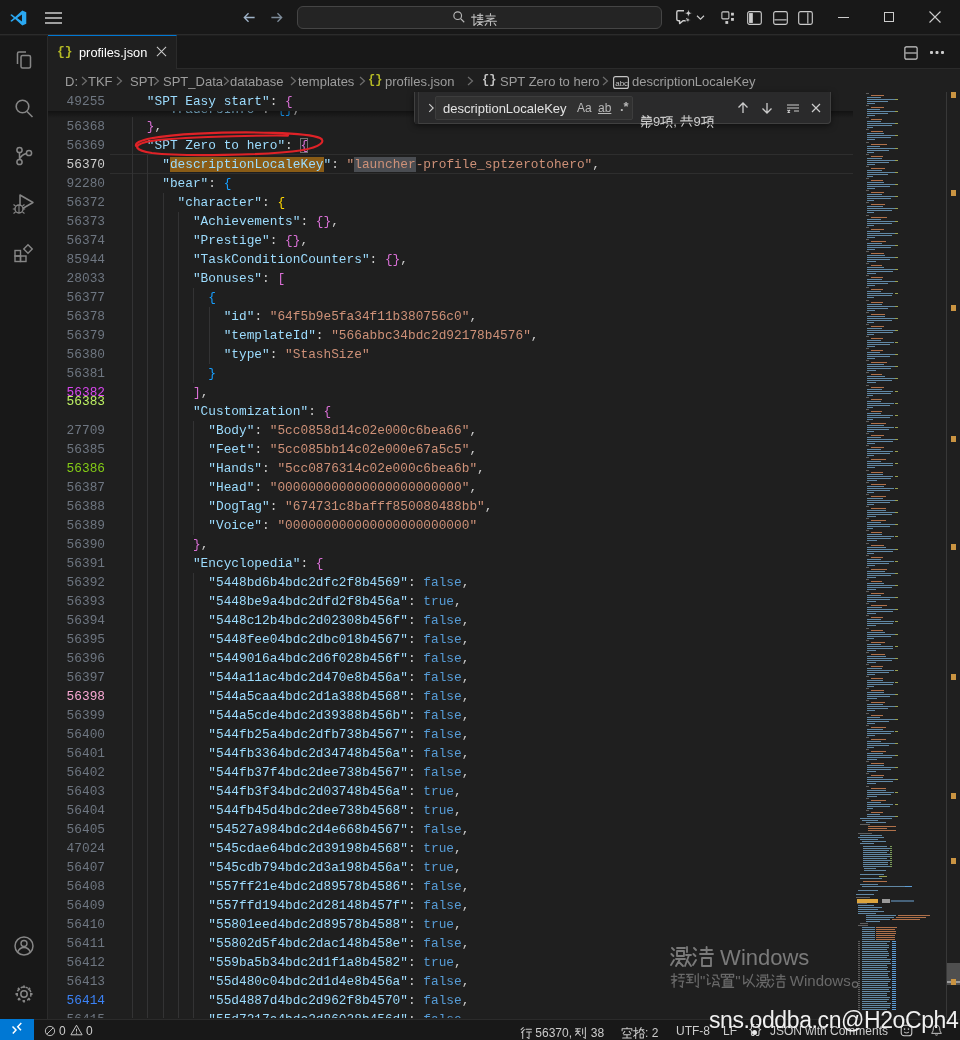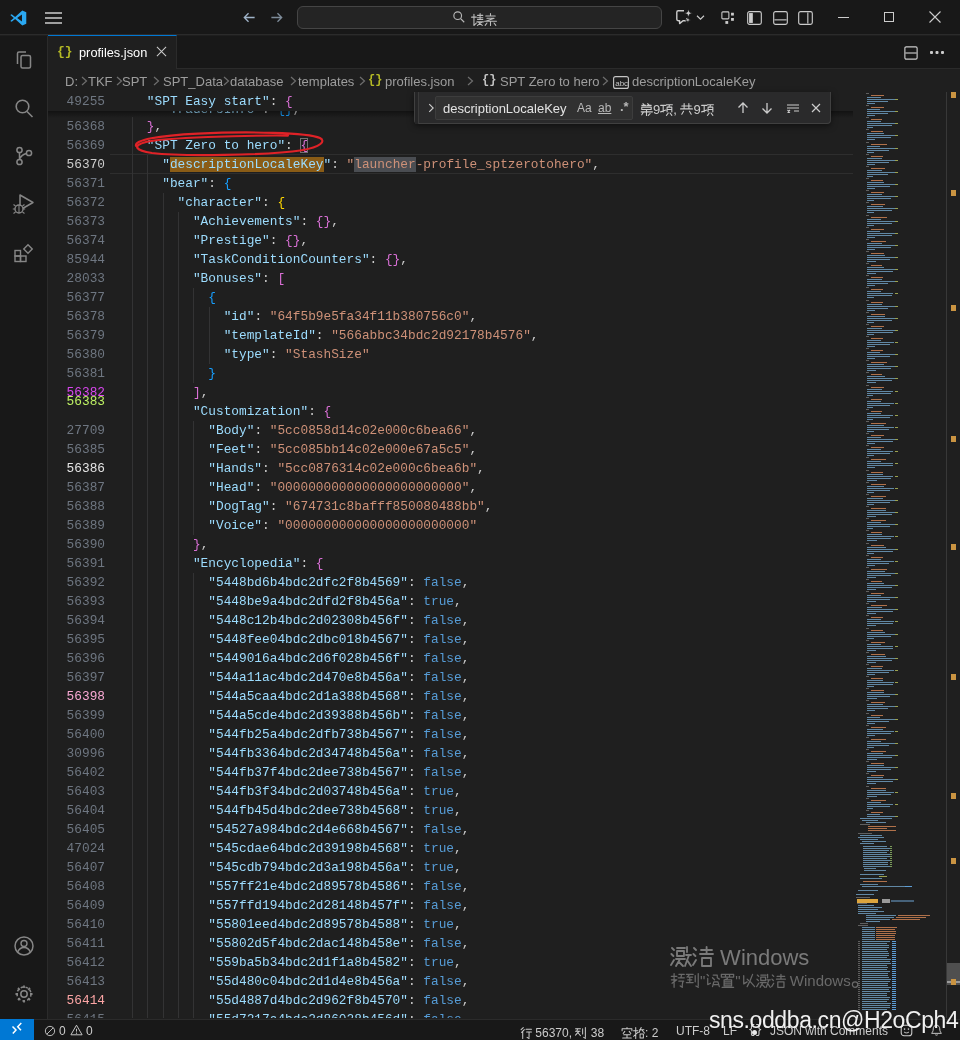--- a/index.html
+++ b/index.html
@@ -24,21 +24,21 @@
 <div class="guide" style="left:145.4px;top:329.0px;height:114.0px"></div>
 <div class="guide" style="left:145.4px;top:481.0px;height:445.0px"></div>
 <div class="guide" style="left:160.8px;top:215.0px;height:57.0px"></div>
 <div class="row mono" style="left:83.5px;top:7.5px"><span class="pk">    "TradersInfo"</span><span class="pu">: </span><span class="b3">{}</span><span class="pu">,</span></div>
 <div class="ln" style="left:0;top:25.0px;color:#6e7681">56368</div>
 <div class="row mono" style="left:83.5px;top:25.0px">  <span class="b2">}</span><span class="pu">,</span></div>
 <div class="ln" style="left:0;top:44.0px;color:#6e7681">56369</div>
 <div class="row mono" style="left:83.5px;top:44.0px">  <span class="pk">"SPT Zero to hero"</span><span class="pu">: </span><span class="b2" style="outline:1px solid #707070;outline-offset:-1px">{</span></div>
 <div class="ln" style="left:0;top:63.0px;color:#cccccc">56370</div>
 <div class="row mono" style="left:83.5px;top:63.0px"><span class="pk">    "</span><span style="background:#8a5c16;color:#9cdcfe">descriptionLocaleKey</span><span class="pk">"</span><span class="pu">: </span><span class="st">"</span><span style="background:#4a4d52;color:#ce9178">launcher</span><span class="st">-profile_sptzerotohero"</span><span class="pu">,</span></div>
-<div class="ln" style="left:0;top:82.0px;color:#6e7681">56371</div>
+<div class="ln" style="left:0;top:82.0px;color:#6e7681">92280</div>
 <div class="row mono" style="left:83.5px;top:82.0px">    <span class="pk">"bear"</span><span class="pu">: </span><span class="b3">{</span></div>
 <div class="ln" style="left:0;top:101.0px;color:#6e7681">56372</div>
 <div class="row mono" style="left:83.5px;top:101.0px">      <span class="pk">"character"</span><span class="pu">: </span><span class="b1">{</span></div>
 <div class="ln" style="left:0;top:120.0px;color:#6e7681">56373</div>
 <div class="row mono" style="left:83.5px;top:120.0px">        <span class="pk">"Achievements"</span><span class="pu">: </span><span class="b2">{}</span><span class="pu">,</span></div>
 <div class="ln" style="left:0;top:139.0px;color:#6e7681">56374</div>
 <div class="row mono" style="left:83.5px;top:139.0px">        <span class="pk">"Prestige"</span><span class="pu">: </span><span class="b2">{}</span><span class="pu">,</span></div>
 <div class="ln" style="left:0;top:158.0px;color:#6e7681">85944</div>
 <div class="row mono" style="left:83.5px;top:158.0px">        <span class="pk">"TaskConditionCounters"</span><span class="pu">: </span><span class="b2">{}</span><span class="pu">,</span></div>
 <div class="ln" style="left:0;top:177.0px;color:#6e7681">28033</div>
@@ -54,21 +54,21 @@
 <div class="ln" style="left:0;top:272.0px;color:#6e7681">56381</div>
 <div class="row mono" style="left:83.5px;top:272.0px">          <span class="b3">}</span></div>
 <div class="ln" style="left:0;top:291.0px;color:#d946ef">56382</div>
 <div class="row mono" style="left:83.5px;top:291.0px">        <span class="b2">]</span><span class="pu">,</span></div>
 <div class="ln" style="left:0;top:300px;color:#bef264">56383</div>
 <div class="row mono" style="left:83.5px;top:310.0px">        <span class="pk">"Customization"</span><span class="pu">: </span><span class="b2">{</span></div>
 <div class="ln" style="left:0;top:329.0px;color:#6e7681">27709</div>
 <div class="row mono" style="left:83.5px;top:329.0px">          <span class="pk">"Body"</span><span class="pu">: </span><span class="st">"5cc0858d14c02e000c6bea66"</span><span class="pu">,</span></div>
 <div class="ln" style="left:0;top:348.0px;color:#6e7681">56385</div>
 <div class="row mono" style="left:83.5px;top:348.0px">          <span class="pk">"Feet"</span><span class="pu">: </span><span class="st">"5cc085bb14c02e000e67a5c5"</span><span class="pu">,</span></div>
-<div class="ln" style="left:0;top:367.0px;color:#e5e5e5">56386</div>
+<div class="ln" style="left:0;top:367.0px;color:#84cc16">56386</div>
 <div class="row mono" style="left:83.5px;top:367.0px">          <span class="pk">"Hands"</span><span class="pu">: </span><span class="st">"5cc0876314c02e000c6bea6b"</span><span class="pu">,</span></div>
 <div class="ln" style="left:0;top:386.0px;color:#6e7681">56387</div>
 <div class="row mono" style="left:83.5px;top:386.0px">          <span class="pk">"Head"</span><span class="pu">: </span><span class="st">"000000000000000000000000"</span><span class="pu">,</span></div>
 <div class="ln" style="left:0;top:405.0px;color:#6e7681">56388</div>
 <div class="row mono" style="left:83.5px;top:405.0px">          <span class="pk">"DogTag"</span><span class="pu">: </span><span class="st">"674731c8bafff850080488bb"</span><span class="pu">,</span></div>
 <div class="ln" style="left:0;top:424.0px;color:#6e7681">56389</div>
 <div class="row mono" style="left:83.5px;top:424.0px">          <span class="pk">"Voice"</span><span class="pu">: </span><span class="st">"000000000000000000000000"</span></div>
 <div class="ln" style="left:0;top:443.0px;color:#6e7681">56390</div>
 <div class="row mono" style="left:83.5px;top:443.0px">        <span class="b2">}</span><span class="pu">,</span></div>
 <div class="ln" style="left:0;top:462.0px;color:#6e7681">56391</div>
@@ -84,21 +84,21 @@
 <div class="ln" style="left:0;top:557.0px;color:#6e7681">56396</div>
 <div class="row mono" style="left:83.5px;top:557.0px">          <span class="pk">"5449016a4bdc2d6f028b456f"</span><span class="pu">: </span><span class="kw">false</span><span class="pu">,</span></div>
 <div class="ln" style="left:0;top:576.0px;color:#6e7681">56397</div>
 <div class="row mono" style="left:83.5px;top:576.0px">          <span class="pk">"544a11ac4bdc2d470e8b456a"</span><span class="pu">: </span><span class="kw">false</span><span class="pu">,</span></div>
 <div class="ln" style="left:0;top:595.0px;color:#f9a8d4">56398</div>
 <div class="row mono" style="left:83.5px;top:595.0px">          <span class="pk">"544a5caa4bdc2d1a388b4568"</span><span class="pu">: </span><span class="kw">false</span><span class="pu">,</span></div>
 <div class="ln" style="left:0;top:614.0px;color:#6e7681">56399</div>
 <div class="row mono" style="left:83.5px;top:614.0px">          <span class="pk">"544a5cde4bdc2d39388b456b"</span><span class="pu">: </span><span class="kw">false</span><span class="pu">,</span></div>
 <div class="ln" style="left:0;top:633.0px;color:#6e7681">56400</div>
 <div class="row mono" style="left:83.5px;top:633.0px">          <span class="pk">"544fb25a4bdc2dfb738b4567"</span><span class="pu">: </span><span class="kw">false</span><span class="pu">,</span></div>
-<div class="ln" style="left:0;top:652.0px;color:#6e7681">30996</div>
+<div class="ln" style="left:0;top:652.0px;color:#6e7681">56401</div>
 <div class="row mono" style="left:83.5px;top:652.0px">          <span class="pk">"544fb3364bdc2d34748b456a"</span><span class="pu">: </span><span class="kw">false</span><span class="pu">,</span></div>
 <div class="ln" style="left:0;top:671.0px;color:#6e7681">56402</div>
 <div class="row mono" style="left:83.5px;top:671.0px">          <span class="pk">"544fb37f4bdc2dee738b4567"</span><span class="pu">: </span><span class="kw">false</span><span class="pu">,</span></div>
 <div class="ln" style="left:0;top:690.0px;color:#6e7681">56403</div>
 <div class="row mono" style="left:83.5px;top:690.0px">          <span class="pk">"544fb3f34bdc2d03748b456a"</span><span class="pu">: </span><span class="kw">true</span><span class="pu">,</span></div>
 <div class="ln" style="left:0;top:709.0px;color:#6e7681">56404</div>
 <div class="row mono" style="left:83.5px;top:709.0px">          <span class="pk">"544fb45d4bdc2dee738b4568"</span><span class="pu">: </span><span class="kw">true</span><span class="pu">,</span></div>
 <div class="ln" style="left:0;top:728.0px;color:#6e7681">56405</div>
 <div class="row mono" style="left:83.5px;top:728.0px">          <span class="pk">"54527a984bdc2d4e668b4567"</span><span class="pu">: </span><span class="kw">false</span><span class="pu">,</span></div>
 <div class="ln" style="left:0;top:747.0px;color:#6e7681">47024</div>
@@ -110,21 +110,21 @@
 <div class="ln" style="left:0;top:804.0px;color:#6e7681">56409</div>
 <div class="row mono" style="left:83.5px;top:804.0px">          <span class="pk">"557ffd194bdc2d28148b457f"</span><span class="pu">: </span><span class="kw">false</span><span class="pu">,</span></div>
 <div class="ln" style="left:0;top:823.0px;color:#6e7681">56410</div>
 <div class="row mono" style="left:83.5px;top:823.0px">          <span class="pk">"55801eed4bdc2d89578b4588"</span><span class="pu">: </span><span class="kw">true</span><span class="pu">,</span></div>
 <div class="ln" style="left:0;top:842.0px;color:#6e7681">56411</div>
 <div class="row mono" style="left:83.5px;top:842.0px">          <span class="pk">"55802d5f4bdc2dac148b458e"</span><span class="pu">: </span><span class="kw">false</span><span class="pu">,</span></div>
 <div class="ln" style="left:0;top:861.0px;color:#6e7681">56412</div>
 <div class="row mono" style="left:83.5px;top:861.0px">          <span class="pk">"559ba5b34bdc2d1f1a8b4582"</span><span class="pu">: </span><span class="kw">true</span><span class="pu">,</span></div>
 <div class="ln" style="left:0;top:880.0px;color:#6e7681">56413</div>
 <div class="row mono" style="left:83.5px;top:880.0px">          <span class="pk">"55d480c04bdc2d1d4e8b456a"</span><span class="pu">: </span><span class="kw">false</span><span class="pu">,</span></div>
-<div class="ln" style="left:0;top:899.0px;color:#fca5a5">56414</div>
+<div class="ln" style="left:0;top:899.0px;color:#3b82f6">56414</div>
 <div class="row mono" style="left:83.5px;top:899.0px">          <span class="pk">"55d4887d4bdc2d962f8b4570"</span><span class="pu">: </span><span class="kw">false</span><span class="pu">,</span></div>
 <div class="ln" style="left:0;top:918.0px;color:#6e7681">56415</div>
 <div class="row mono" style="left:83.5px;top:918.0px">          <span class="pk">"55d7217a4bdc2d86028b456d"</span><span class="pu">: </span><span class="kw">false</span><span class="pu">,</span></div>
 <div class="abs" style="left:0;top:0;width:805px;height:19px;background:#1f1f1f">
       <div class="ln" style="left:0;top:0">49255</div>
       <div class="row mono" style="left:83.5px;top:0"><span class="pk">  "SPT Easy start"</span><span class="pu">: </span><span class="b2">{</span></div>
     </div>
 <div class="abs" style="left:0;top:19px;width:805px;height:7px;background:linear-gradient(rgba(0,0,0,0.42),rgba(0,0,0,0))"></div>
 </div>
 <svg class="abs" style="left:126px;top:129px" width="202" height="29" viewBox="0 0 202 29">
@@ -134,21 +134,21 @@
 <div class="abs" style="left:0;top:0;width:4px;height:32px;background:#252526;border-right:1px solid #3a3a3a"></div>
 <svg class="abs" style="left:9px;top:9px" width="14" height="14" viewBox="0 0 16 16">
       <path d="M6 3.5 L10.5 8 L6 12.5" stroke="#cccccc" stroke-width="1.3" fill="none"></path>
     </svg>
 <div class="abs" style="left:20px;top:4px;width:198px;height:24px;background:#313131;border:1px solid #3d3d3d;border-radius:2px">
       <div class="abs" style="left:7px;top:3.5px;font-size:13px;color:#e3e3e3">descriptionLocaleKey</div>
       <div class="abs" style="left:141px;top:4px;font-size:12px;color:#b8b8b8">Aa</div>
       <div class="abs" style="left:162px;top:4px;font-size:12px;color:#b8b8b8;text-decoration:underline">ab</div>
       <div class="abs" style="left:184px;top:2px;font-size:13px;font-weight:bold;color:#b8b8b8">.*</div>
     </div>
-<div class="abs" style="left:225px;top:8px;white-space:nowrap"><svg width="13" height="13" viewBox="-0.5 -0.5 11 11" style="vertical-align:-2px;position:relative;top:0px">
+<div class="abs" style="left:225px;top:20px;white-space:nowrap"><svg width="13" height="13" viewBox="-0.5 -0.5 11 11" style="vertical-align:-2px;position:relative;top:0px">
         <path d="M2 0 L3.5 1.5 M1 1.5 L4.5 1.5 M6 0 L7.5 1.5 M5.5 1.5 L9 1.5 M1 3 L9 3 M9 3 L9 5 M1 5 L9 5 M1 3 L1 5 M0.5 7 L10 7 M5 5 L5 10 M2.5 7 L1 9.5 M8 8.5 L6.5 10" stroke="#cccccc" stroke-width="0.92" fill="none" stroke-linecap="round"></path>
       </svg><span style="font-size:13px;color:#ccc">9</span><svg width="13" height="13" viewBox="-0.5 -0.5 11 11" style="vertical-align:-2px;position:relative;top:0px">
         <path d="M0 1.5 L4.5 1.5 M2.2 1.5 L2.2 7 M0 7 L4.5 5.5 M5 1 L10 1 M7.5 1 L7 3 M5.5 3 L9.5 3 M5.5 3 L5.5 7 M9.5 3 L9.5 7 M5.5 5 L9.5 5 M6.5 8 L5 10 M8 8 L9.5 10" stroke="#cccccc" stroke-width="0.92" fill="none" stroke-linecap="round"></path>
       </svg><span style="font-size:13px;color:#ccc">, </span><svg width="13" height="13" viewBox="-0.5 -0.5 11 11" style="vertical-align:-2px;position:relative;top:0px">
         <path d="M3 0 L3 4.5 M7 0 L7 4.5 M1 2 L9 2 M0 4.5 L10 4.5 M2.5 6.5 L1 9 M7.5 6.5 L9 9" stroke="#cccccc" stroke-width="0.92" fill="none" stroke-linecap="round"></path>
       </svg><span style="font-size:13px;color:#ccc">9</span><svg width="13" height="13" viewBox="-0.5 -0.5 11 11" style="vertical-align:-2px;position:relative;top:0px">
         <path d="M0 1.5 L4.5 1.5 M2.2 1.5 L2.2 7 M0 7 L4.5 5.5 M5 1 L10 1 M7.5 1 L7 3 M5.5 3 L9.5 3 M5.5 3 L5.5 7 M9.5 3 L9.5 7 M5.5 5 L9.5 5 M6.5 8 L5 10 M8 8 L9.5 10" stroke="#cccccc" stroke-width="0.92" fill="none" stroke-linecap="round"></path>
       </svg></div>
 <svg class="abs" style="left:320px;top:8px" width="16" height="16" viewBox="0 0 16 16">
       <path d="M8 13 V3 M3.5 7.5 L8 3 L12.5 7.5" stroke="#cccccc" stroke-width="1.3" fill="none"></path>
@@ -881,21 +881,21 @@
 <svg class="abs" style="left:156px;top:46px" width="11" height="11" viewBox="0 0 12 12">
     <path d="M1 1 L11 11 M11 1 L1 11" stroke="#cccccc" stroke-width="1.1"></path>
   </svg>
 <svg class="abs" style="left:904px;top:46px" width="14" height="14" viewBox="0 0 16 16">
 <rect x="1" y="1" width="14" height="14" rx="1.5" stroke="#cccccc" stroke-width="1.3" fill="none"></rect>
     <path d="M1.5 8 H14.5" stroke="#cccccc" stroke-width="1.3"></path>
   </svg>
 <div class="abs" style="left:930px;top:51px;width:3px;height:3px;background:#cccccc;border-radius:1px;box-shadow:5.5px 0 #cccccc,11px 0 #cccccc"></div>
 <div class="abs" style="left:65px;top:73.5px;font-size:13px;color:#9d9d9d">D:</div>
 <div class="abs" style="left:88px;top:73.5px;font-size:13px;color:#9d9d9d">TKF</div>
-<div class="abs" style="left:122px;top:73.5px;font-size:13px;color:#9d9d9d">SPT</div>
+<div class="abs" style="left:130px;top:73.5px;font-size:13px;color:#9d9d9d">SPT</div>
 <div class="abs" style="left:163px;top:73.5px;font-size:13px;color:#9d9d9d">SPT_Data</div>
 <div class="abs" style="left:230px;top:73.5px;font-size:13px;color:#9d9d9d">database</div>
 <div class="abs" style="left:298px;top:73.5px;font-size:13px;color:#9d9d9d">templates</div>
 <svg class="abs" style="left:80px;top:76px" width="8" height="10" viewBox="0 0 8 10">
     <path d="M2 1 L6.5 5 L2 9" stroke="#6e6e6e" stroke-width="1.2" fill="none"></path>
   </svg>
 <svg class="abs" style="left:115px;top:76px" width="8" height="10" viewBox="0 0 8 10">
     <path d="M2 1 L6.5 5 L2 9" stroke="#6e6e6e" stroke-width="1.2" fill="none"></path>
   </svg>
 <svg class="abs" style="left:152px;top:76px" width="8" height="10" viewBox="0 0 8 10">

